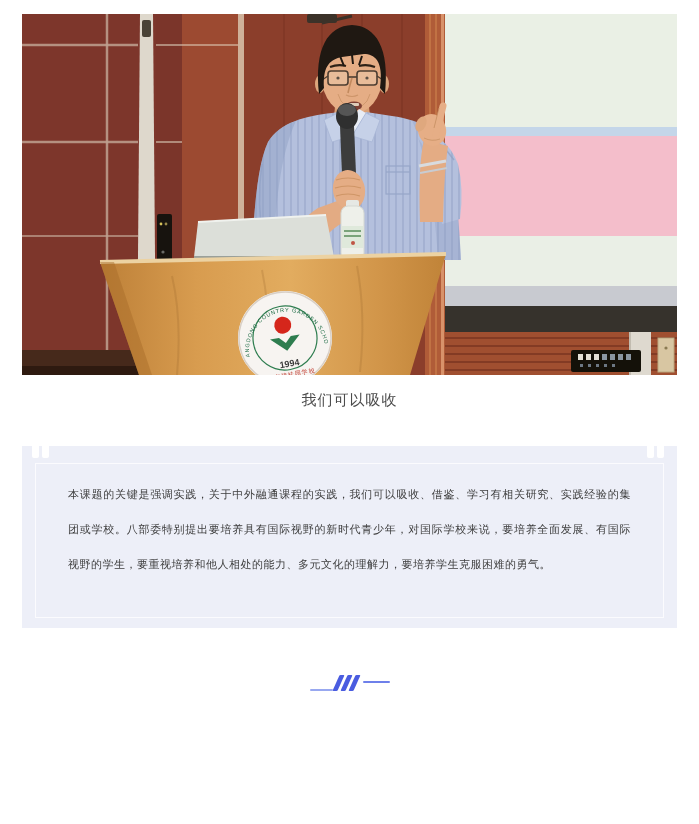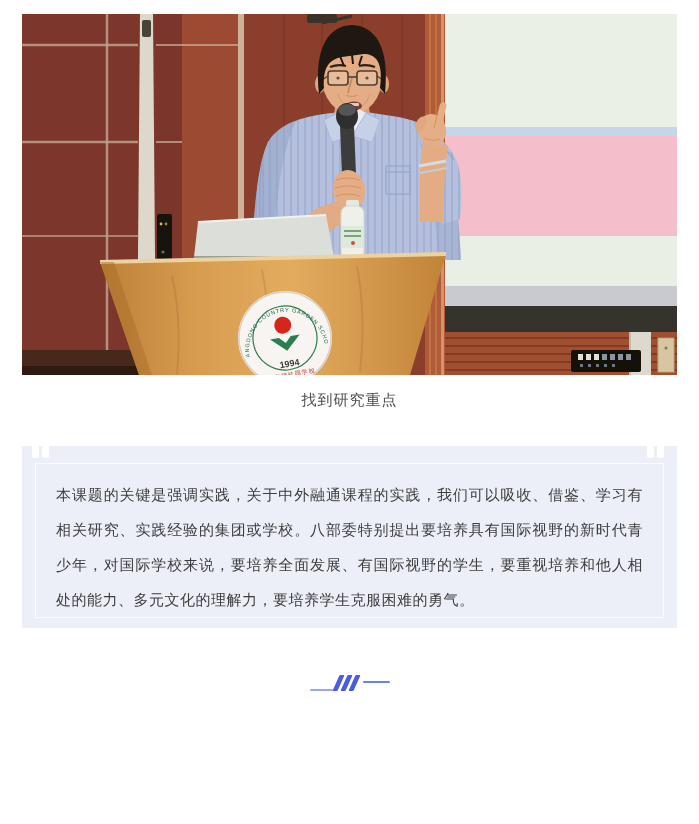--- a/index.html
+++ b/index.html
@@ -9,21 +9,21 @@
   .photo-wrap svg{display:block;}
   .caption{position:absolute;left:0;top:391px;width:100%;text-align:center;
            font-size:15px;color:#4c4c4c;letter-spacing:1px;}
   .quote{position:absolute;left:22px;top:446px;width:655px;height:182px;background:#edeff8;}
   .qmark{position:absolute;top:-9px;display:flex;}
   .qmark-l{left:10px;}
   .qmark-r{right:10px;}
   .qbar{width:7px;height:21px;background:#ffffff;border-radius:2px;margin-right:3px;}
   .quote-inner{position:absolute;left:13px;right:13px;top:17px;bottom:10px;
                border:1px solid #fbfbfe;box-sizing:border-box;
-               padding:13px 20px;font-size:15px;line-height:35px;color:#3d3d3d;
+               padding:13px 32px;font-size:11px;line-height:35px;color:#3d3d3d;
                text-align:justify;letter-spacing:0.5px;}
   .divider{position:absolute;left:0;top:672px;width:100%;display:flex;justify-content:center;}
   .divider-inner{display:flex;align-items:flex-start;height:26px;}
   .d-dash-l{width:23px;height:2px;background:#98a8f0;margin-top:17px;margin-right:3px;border-radius:1px;}
   .d-dash-r{width:27px;height:2px;background:#6e80ea;margin-top:9px;margin-left:3px;border-radius:1px;}
   .d-bar{width:5px;height:16px;background:#4a5ce0;margin-top:3px;margin-right:3px;
          transform:skewX(-24deg);border-radius:1px;}
   .d-bar:last-of-type{margin-right:0;}
   .paragraph{position:absolute;left:21px;right:21px;top:700px;
              font-size:16px;line-height:38px;color:#3e3e3e;text-align:justify;letter-spacing:0.5px;}
@@ -210,21 +210,21 @@
           <textPath href="#logoArcT" startOffset="50%" text-anchor="middle">GUANGDONG COUNTRY GARDEN SCHOOL</textPath>
         </text>
         <circle cx="0" cy="-13" r="8.5" fill="#d5261b"></circle>
         <path d="M-15,-1 L-6,-1 L0,5 L6,-1 L15,-1 L0,13 Z" fill="#2e7d4f"></path>
         <text x="0" y="29" text-anchor="middle" font-size="9" font-weight="bold" fill="#3a3a3a">1994</text>
         <text x="0" y="39" text-anchor="middle" font-size="6" fill="#c03a2e" letter-spacing="1">广东碧桂园学校</text>
       </g>
     </svg>
   </div>
 
-  <div class="caption">找到研究重点</div>
+  <div class="caption">我们可以吸收</div>
 
   <div class="quote">
     <div class="qmark qmark-l">
       <div class="qbar"></div>
         <div class="qbar"></div>
     </div>
     <div class="qmark qmark-r">
       <div class="qbar"></div>
         <div class="qbar"></div>
     </div>

